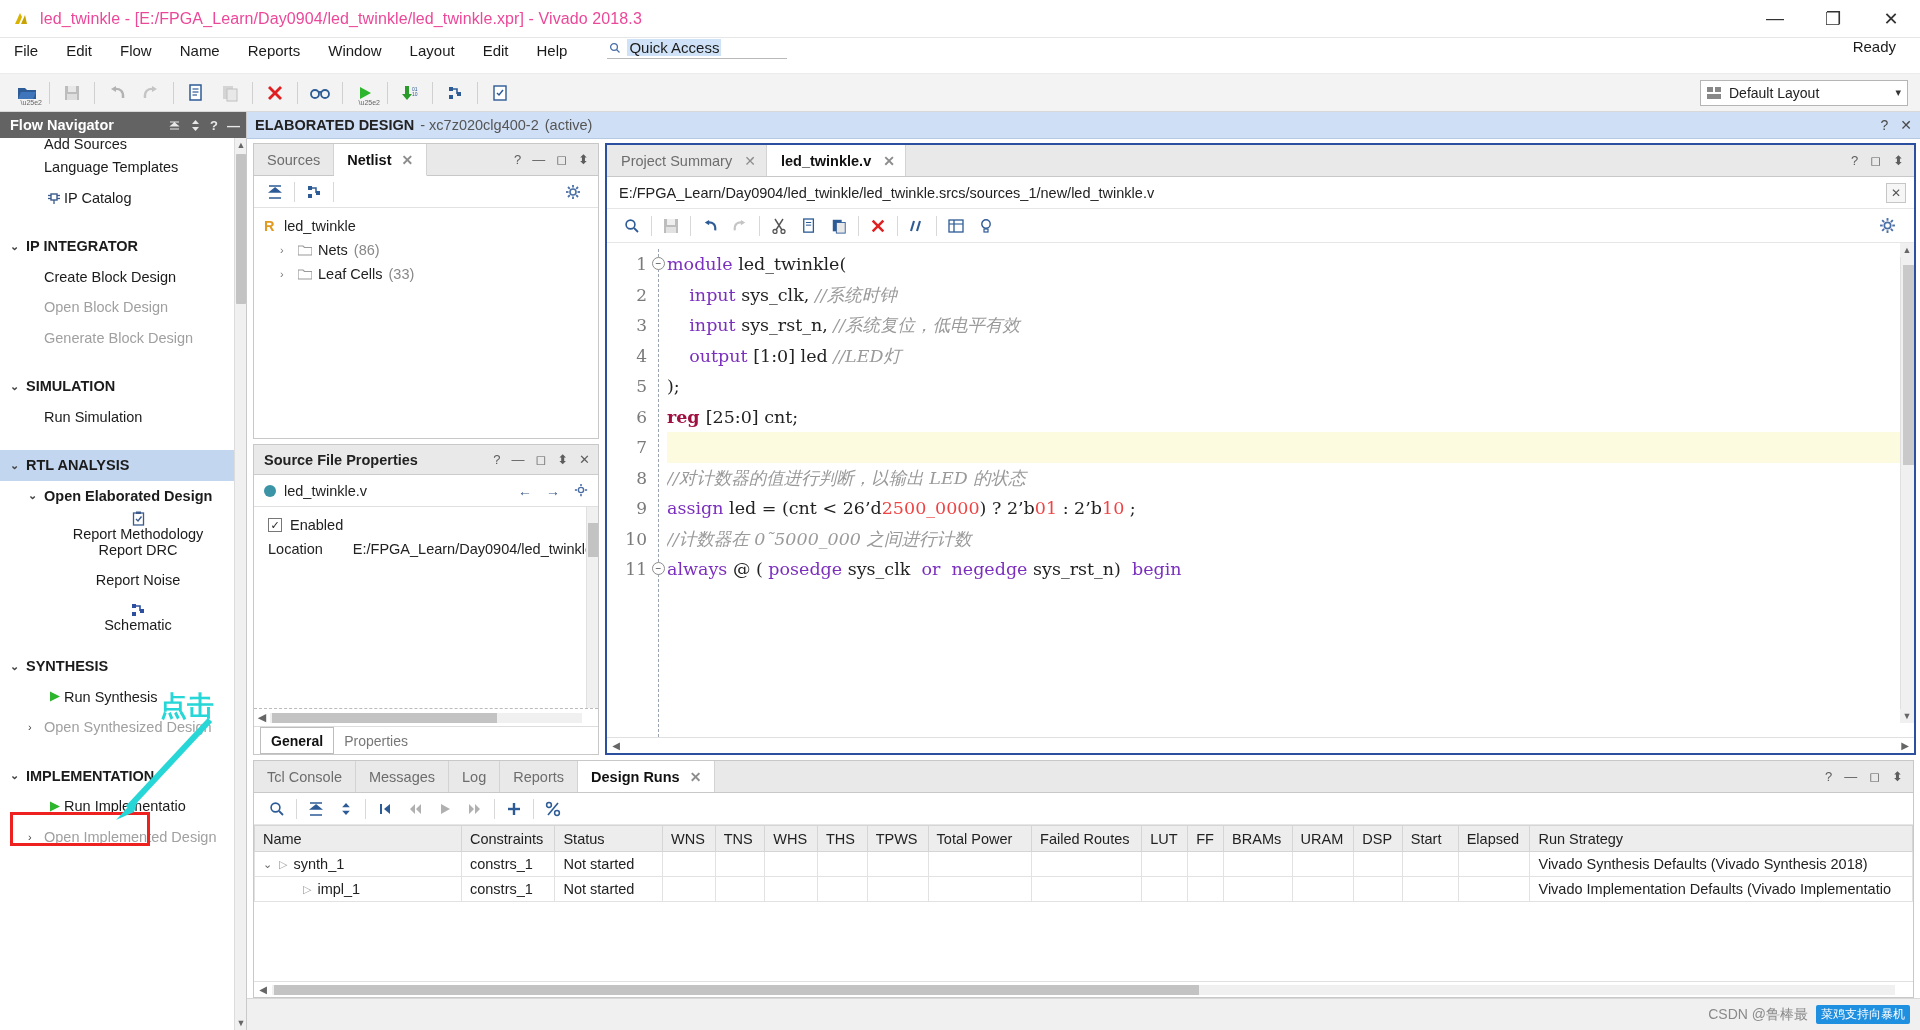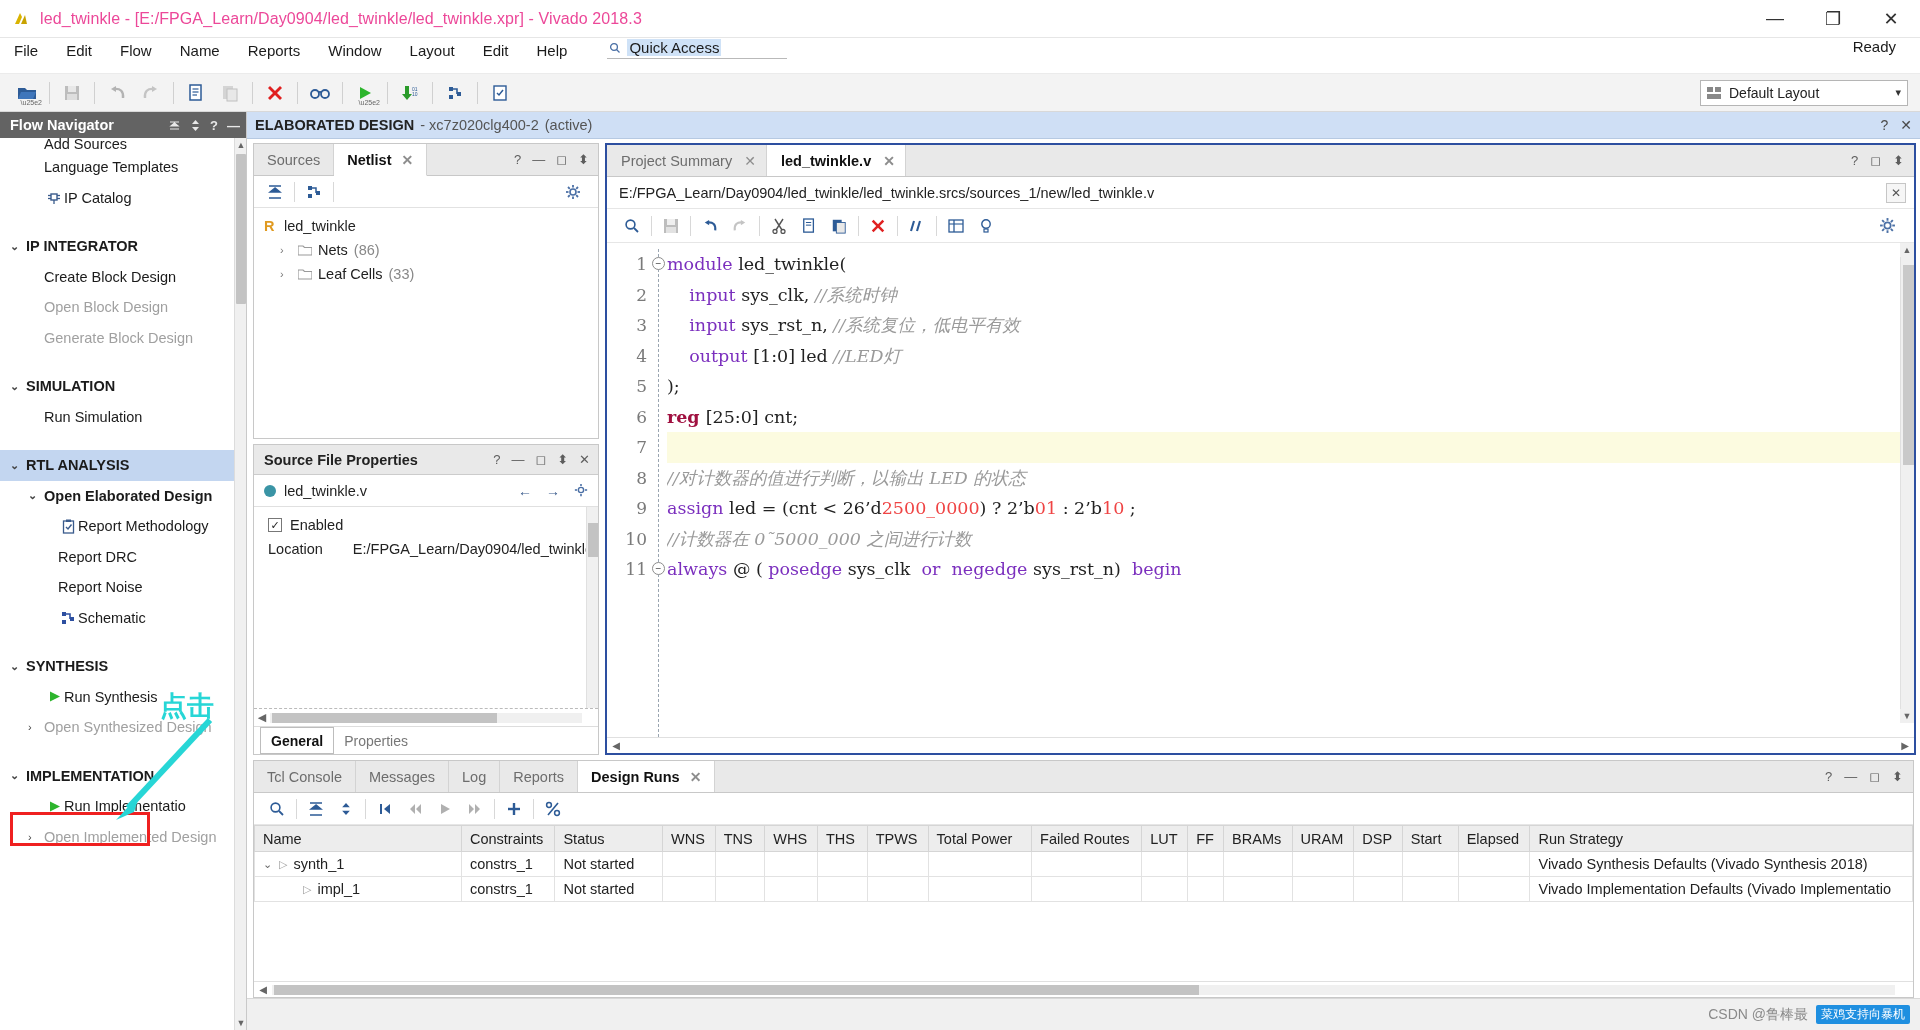--- a/index.html
+++ b/index.html
@@ -65,21 +65,21 @@
   .fn-header .sp { margin-left:auto; display:flex; gap:9px; align-items:center; font-size:13px; color:#e8e8e8; }
   .fn-body { flex:1; position:relative; overflow:hidden; background:#fff; }
   .fn-list { position:absolute; left:0; right:12px; top:0; }
   .fn-row { height: 30.5px; display:flex; align-items:center; font-size:14.5px; color:#1b1b1b; padding-left:10px; white-space:nowrap; }
   .fn-row.section { font-weight:bold; }
   .fn-row.section.hl { background:#c3d6f0; }
   .fn-row.dim { color:#a0a0a0; }
   .fn-row .chev { width:16px; font-size:11px; color:#444; display:inline-block; }
   .fn-row .ico { width:20px; display:inline-flex; align-items:center; justify-content:center; }
   .fn-row.ind1 { padding-left: 28px; }
-  .fn-row.ind2 { padding-left: 42px; }
+  .fn-row.ind2 { padding-left: 42px; flex-direction: column; }
   .fn-row.bold { font-weight:bold; }
   .fn-scroll { position:absolute; right:0; top:0; bottom:0; width:12px; background:#f0f0f0; border-left:1px solid #dcdcdc;}
   .fn-thumb { position:absolute; left:1px; width:10px; background:#c3c3c3; border-radius:1px; }
   .fn-arrow { position:absolute; left:0; width:12px; height:14px; display:flex; align-items:center; justify-content:center; font-size:9px; color:#666; background:#f0f0f0;}
   .redbox { position:absolute; border:3px solid #ef2020; pointer-events:none; }
   .annot { position:absolute; color:#27d6d6; font-weight:bold; font-size:27px; pointer-events:none; }
 
   
   .right { flex:1; display:flex; flex-direction:column; min-width:0; }
   .ed-header {

